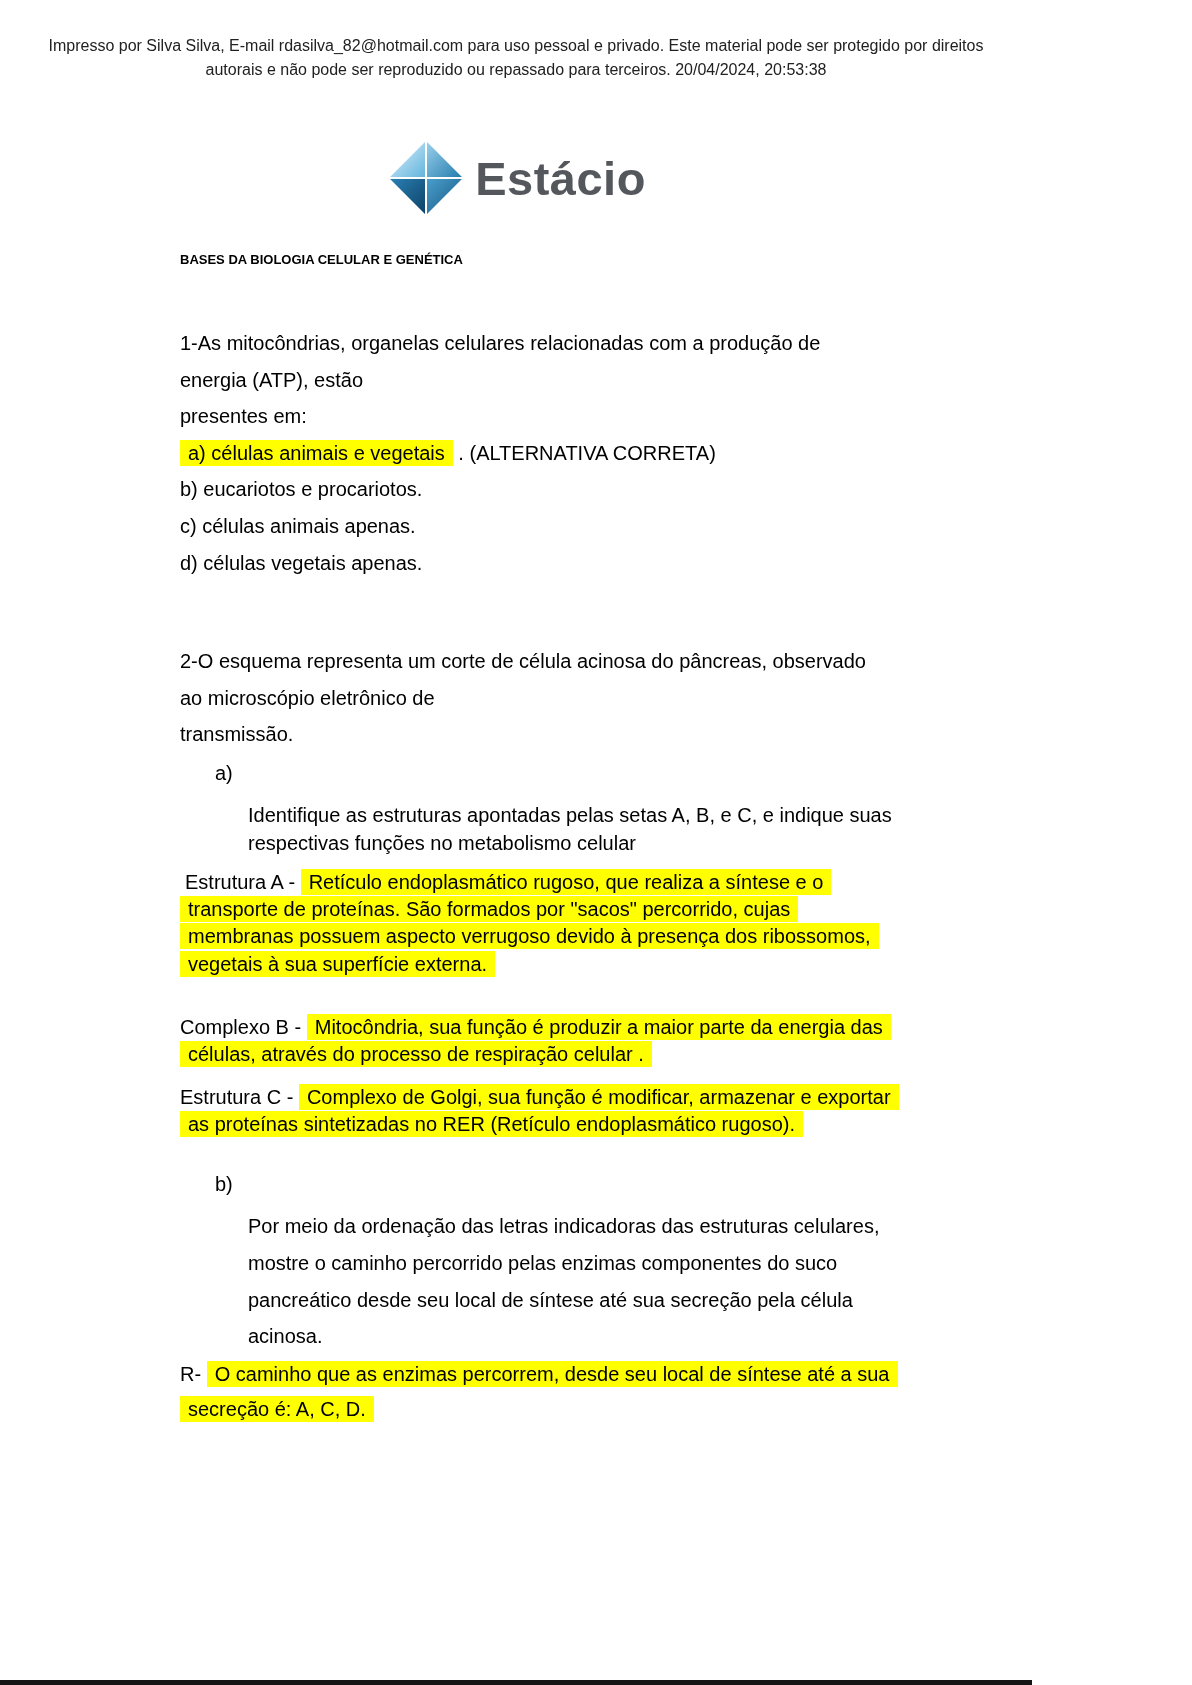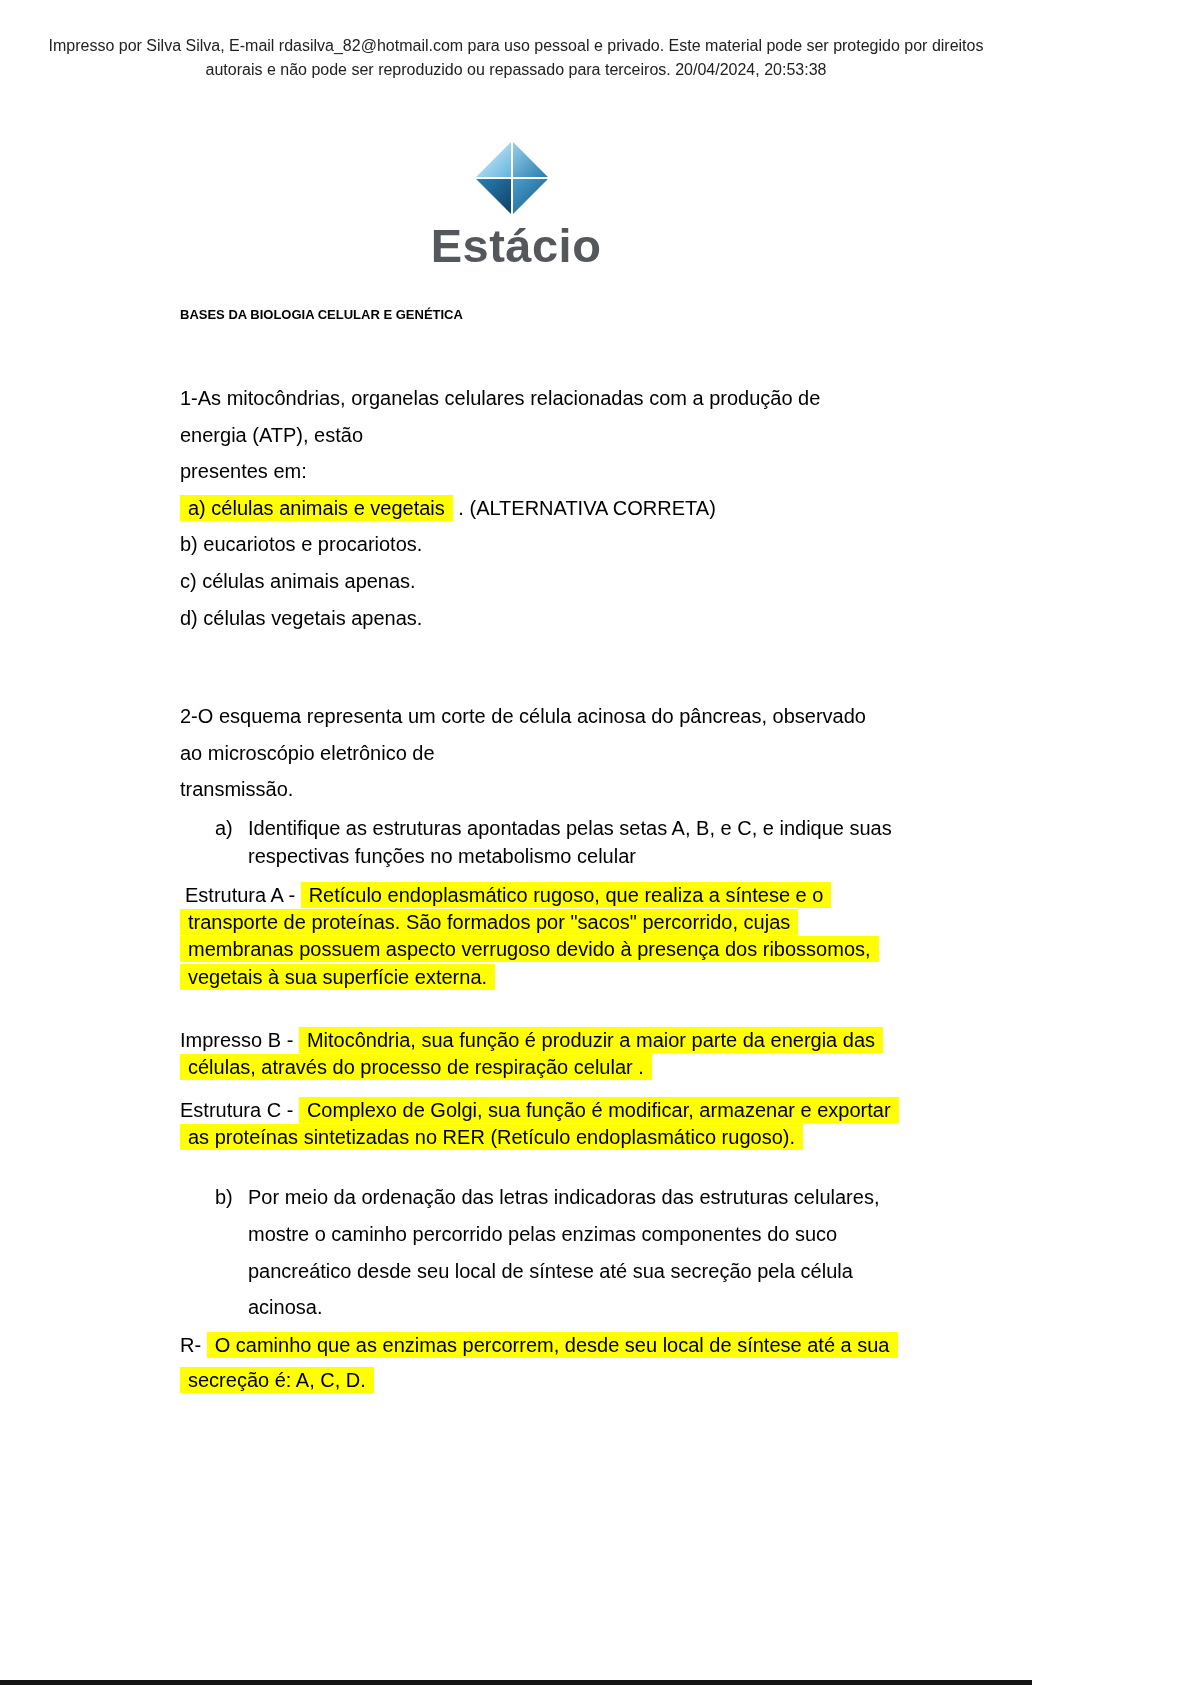--- a/index.html
+++ b/index.html
@@ -19,21 +19,20 @@
     font-size: 16px;
     line-height: 1.5;
     color: #212121;
   }
   
   .logo-row {
     margin-top: 56px;
     display: flex;
     align-items: center;
     justify-content: center;
-    flex-direction: column;
   }
   .logo-icon { width: 80px; height: 80px; margin-right: 9px; }
   .logo-text {
     font-size: 47px;
     font-weight: 700;
     color: #54575c;
     letter-spacing: 0.5px;
   }
   
   .content {
@@ -44,21 +43,21 @@
   .doc-title {
     font-size: 13px;
     font-weight: 700;
     margin: 0 0 58px 0;
   }
   .block { line-height: 1.83; }
   .q2 { margin-top: 62px; }
   .hl { background: #ffff00; padding: 2px 8px; }
   .item { display: flex; padding-left: 35px; }
   .item-label { width: 33px; flex-shrink: 0; }
-  .item-text { display: block; }
+  .item-text { display: block; margin-top: 42px; }
   .iln { display: block; }
   .item-a { margin-top: 6px; line-height: 1.4; }
   .item-b { margin-top: 28px; line-height: 1.83; }
   .est { line-height: 1.36; }
   .est-a { margin-top: 12px; }
   .est-b { margin-top: 36px; }
   .est-c { margin-top: 16px; }
   .pad-sm { padding-left: 5px; }
   .resposta { margin-top: 2px; line-height: 1.75; }
   .bottom-line {
@@ -139,21 +138,21 @@
       </div>
 
       <div class="est est-a">
         <div class="ln pad-sm"><span>Estrutura A -</span> <span class="hl">Retículo endoplasmático rugoso, que realiza a síntese e o</span></div>
         <div class="ln"><span class="hl">transporte de proteínas. São formados por "sacos" percorrido, cujas</span></div>
         <div class="ln"><span class="hl">membranas possuem aspecto verrugoso devido à presença dos ribossomos,</span></div>
         <div class="ln"><span class="hl">vegetais à sua superfície externa.</span></div>
       </div>
 
       <div class="est est-b">
-        <div class="ln"><span>Impresso B -</span> <span class="hl">Mitocôndria, sua função é produzir a maior parte da energia das</span></div>
+        <div class="ln"><span>Complexo B -</span> <span class="hl">Mitocôndria, sua função é produzir a maior parte da energia das</span></div>
         <div class="ln"><span class="hl">células, através do processo de respiração celular .</span></div>
       </div>
 
       <div class="est est-c">
         <div class="ln"><span>Estrutura C -</span> <span class="hl">Complexo de Golgi, sua função é modificar, armazenar e exportar</span></div>
         <div class="ln"><span class="hl">as proteínas sintetizadas no RER (Retículo endoplasmático rugoso).</span></div>
       </div>
 
       <div class="item item-b">
         <span class="item-label">b)</span>

